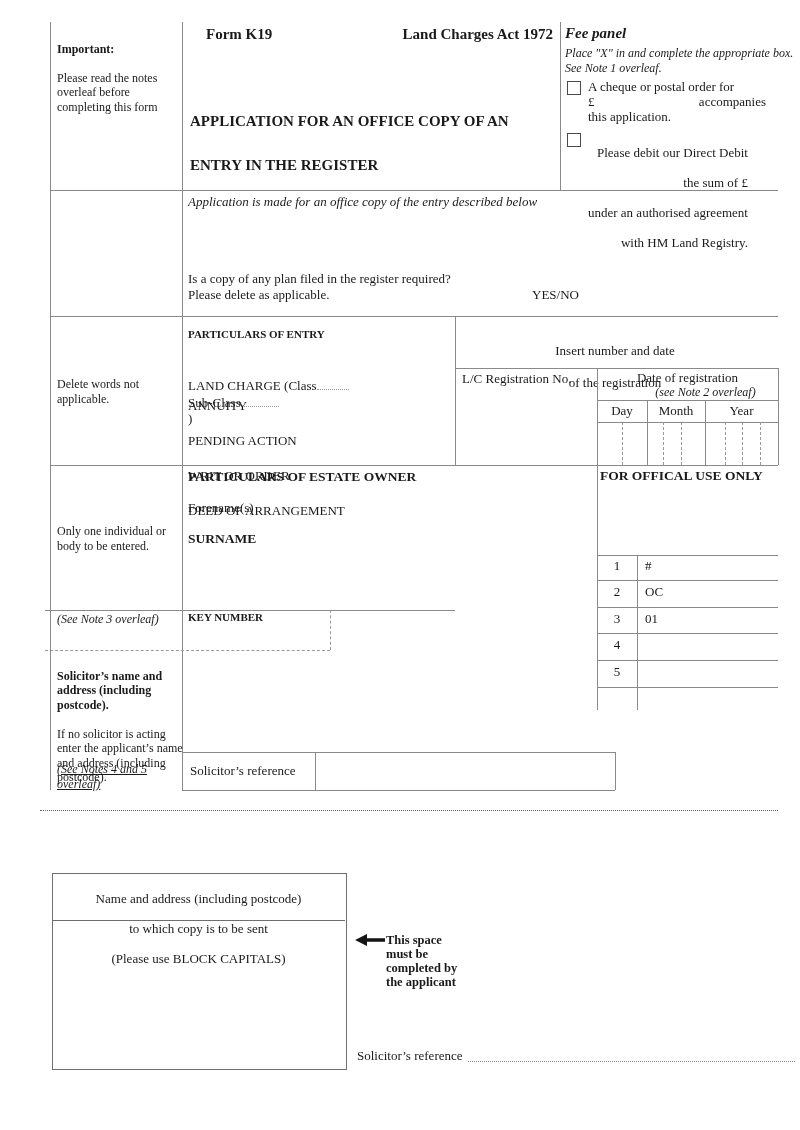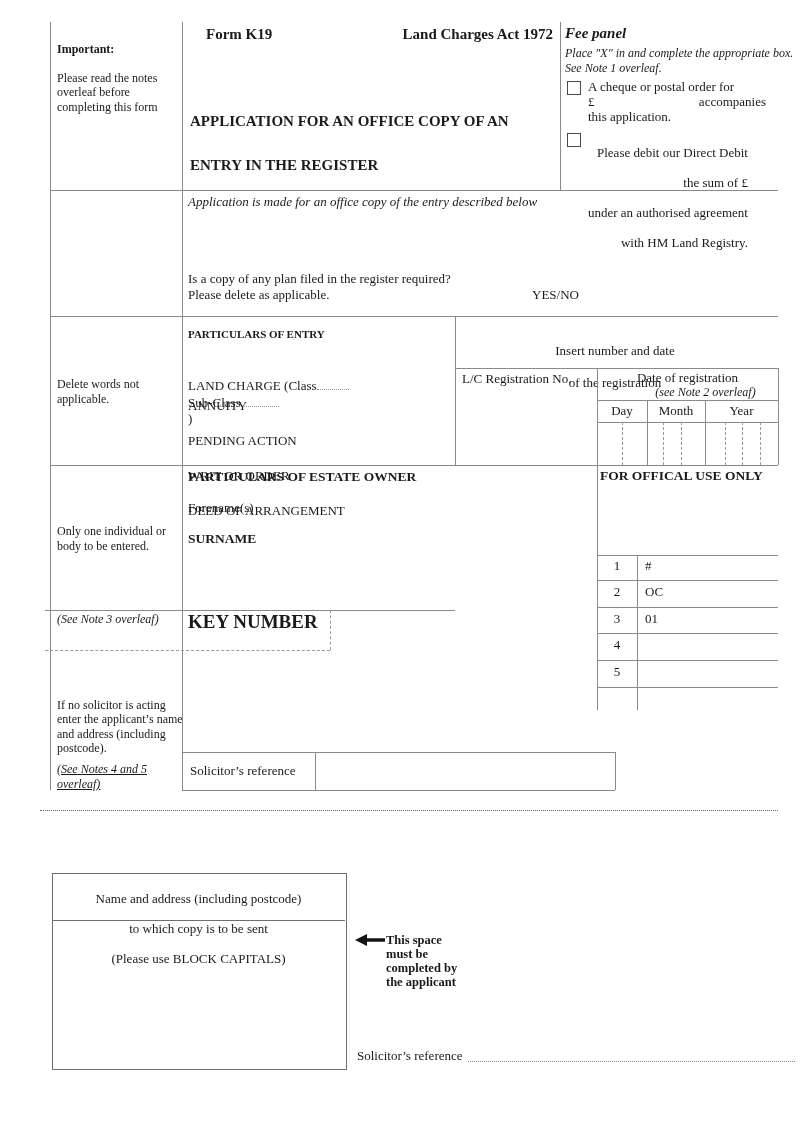--- a/index.html
+++ b/index.html
@@ -126,27 +126,27 @@
   <div class="t" style="left:645px;top:584px;">OC</div>
   <div class="t ctr" style="left:597px;top:611px;width:40px;">3</div>
   <div class="t" style="left:645px;top:611px;">01</div>
   <div class="t ctr" style="left:597px;top:637px;width:40px;">4</div>
   <div class="t" style="left:645px;top:637px;"></div>
   <div class="t ctr" style="left:597px;top:664px;width:40px;">5</div>
   <div class="t" style="left:645px;top:664px;"></div>
 
   <div class="hl" style="left:45px;top:610px;width:410px;"></div>
   <div class="t i note" style="left:57px;top:612px;width:126px;">(See Note 3 overleaf)</div>
-  <div class="t b" style="left:188px;top:611px;font-size:19px;text-align:right;">KEY NUMBER</div>
+  <div class="t b" style="left:188px;top:611px;font-size:11px;text-align:right;">KEY NUMBER</div>
   <div class="vdash" style="left:330px;top:610px;height:40px;"></div>
   <div class="hdash" style="left:45px;top:650px;width:285px;"></div>
   <div style="position:absolute;left:183px;top:611px;width:146px;height:38px;"></div>
 
   <div class="t note" style="left:57px;top:654px;width:128px;">
-    <br>
+    <span class="b">Solicitor’s name and address (including postcode).</span><br>
     <span>If no solicitor is acting enter the applicant’s name and address (including postcode).</span>
   </div>
   <div class="t i note" style="left:57px;top:762px;width:120px;text-decoration:underline;">(See Notes 4 and 5 overleaf)</div>
   <div style="position:absolute;left:183px;top:651px;width:430px;height:100px;"></div>
 
   <div class="hl" style="left:182px;top:752px;width:433px;"></div>
   <div class="hl" style="left:182px;top:790px;width:433px;"></div>
   <div class="vl" style="left:315px;top:752px;height:38px;"></div>
   <div class="vl" style="left:615px;top:752px;height:38px;"></div>
   <div class="t" style="left:190px;top:763px;">Solicitor’s reference</div>

